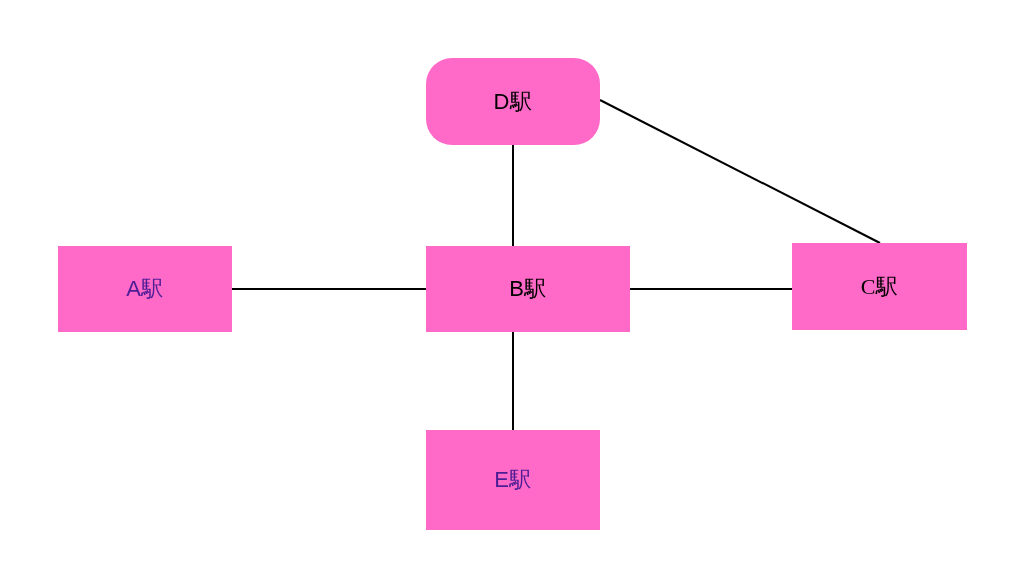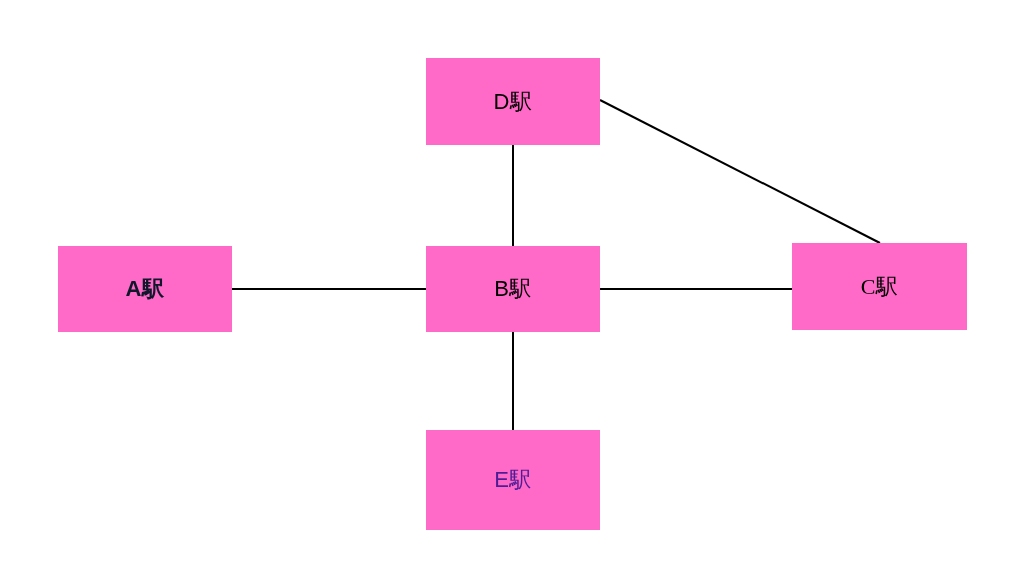--- a/index.html
+++ b/index.html
@@ -53,30 +53,30 @@
 
   <svg id="edge-layer" viewBox="0 0 1024 576" width="1024" height="576" xmlns="http://www.w3.org/2000/svg">
       <line x1="232" y1="289" x2="426" y2="289" stroke="#000000" stroke-width="2" stroke-linecap="butt"></line>
       <line x1="600" y1="289" x2="792" y2="289" stroke="#000000" stroke-width="2" stroke-linecap="butt"></line>
       <line x1="513" y1="145" x2="513" y2="246" stroke="#000000" stroke-width="2" stroke-linecap="butt"></line>
       <line x1="513" y1="332" x2="513" y2="430" stroke="#000000" stroke-width="2" stroke-linecap="butt"></line>
       <line x1="600" y1="100" x2="880" y2="243" stroke="#000000" stroke-width="2" stroke-linecap="butt"></line>
     </svg>
 
   <div class="node-layer">
-      <div class="graph-node" style="left: 58px; top: 246px; width: 174px; height: 86px; background: rgb(255, 105, 200); color: #0f172a; font-weight: bold;">
+      <div class="graph-node" style="left: 58px; top: 246px; width: 174px; height: 86px; background: rgb(255, 105, 200); color: #4c1d95;">
         <span class="node-label">A駅</span>
       </div>
-      <div class="graph-node" style="left: 426px; top: 246px; width: 174px; height: 86px; background: rgb(255, 105, 200); color: rgb(0, 0, 0);">
+      <div class="graph-node" style="left: 426px; top: 246px; width: 204px; height: 86px; background: rgb(255, 105, 200); color: rgb(0, 0, 0);">
         <span class="node-label">B駅</span>
       </div>
       <div class="graph-node" style="left: 792px; top: 243px; width: 175px; height: 87px; background: rgb(255, 105, 200); color: rgb(0, 0, 0); font-family: Liberation Serif, serif;">
         <span class="node-label">C駅</span>
       </div>
-      <div class="graph-node" style="left: 426px; top: 58px; width: 174px; height: 87px; background: rgb(255, 105, 200); color: rgb(0, 0, 0);">
+      <div class="graph-node" style="left: 426px; top: 58px; width: 174px; height: 87px; background: rgb(255, 105, 200); color: rgb(0, 0, 0); border-radius: 26px;">
         <span class="node-label">D駅</span>
       </div>
       <div class="graph-node" style="left: 426px; top: 430px; width: 174px; height: 100px; background: rgb(255, 105, 200); color: #4c1d95;">
         <span class="node-label">E駅</span>
       </div>
     </div>
 
 </div>
 
 </body></html>

